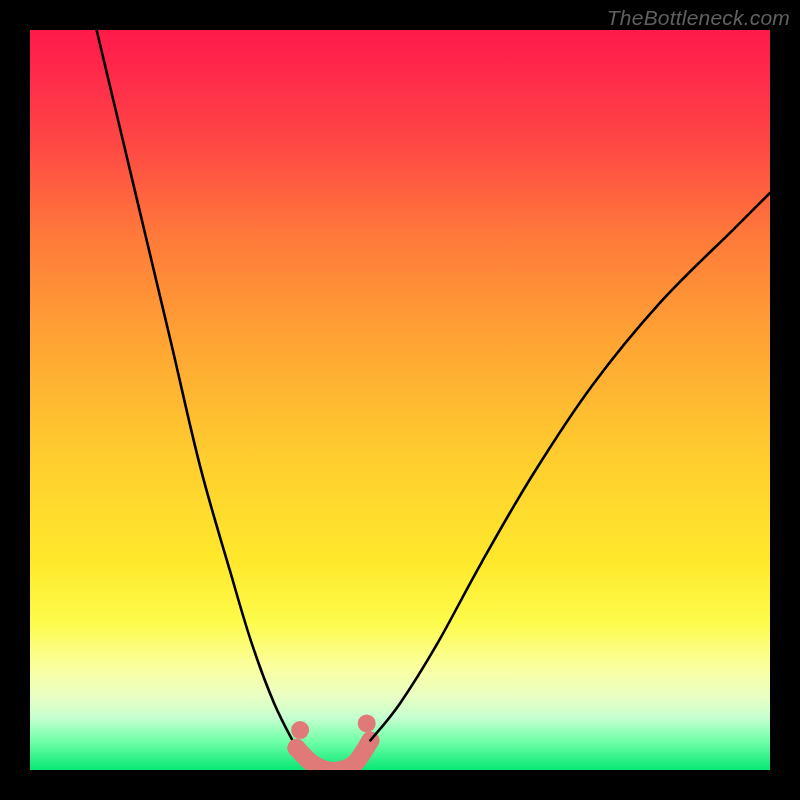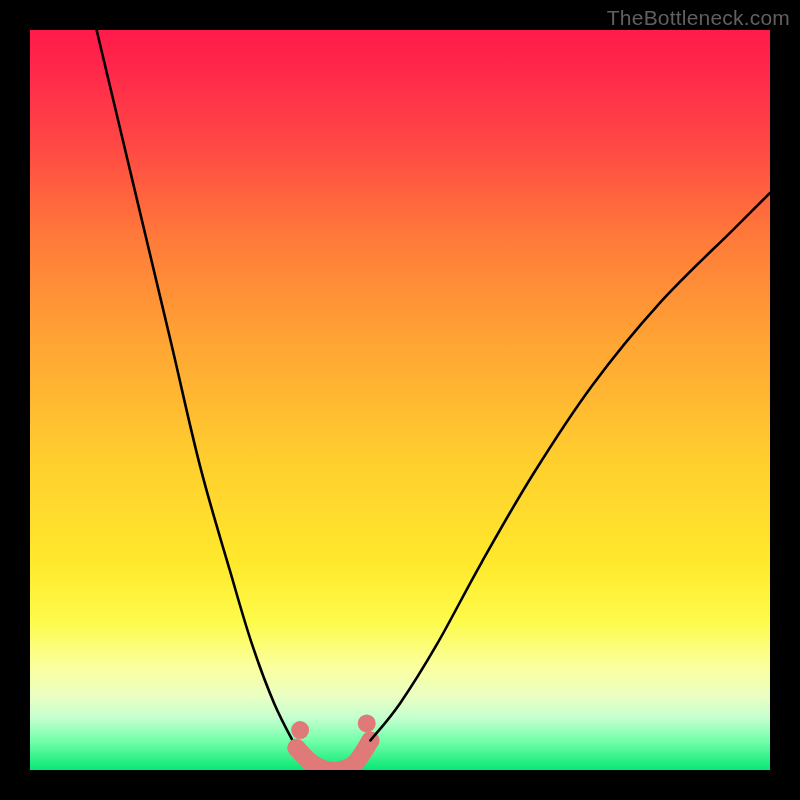--- a/index.html
+++ b/index.html
@@ -58,20 +58,21 @@
   }
   .watermark {
     position: absolute;
     top: 6px;
     right: 10px;
     color: #606060;
     font-size: 21px;
     font-family: Arial, Helvetica, sans-serif;
     letter-spacing: 0.2px;
     user-select: none;
+    font-style: italic;
   }
 </style>
 </head>
 <body>
 
 <div class="frame">
 
   <div class="plot-area">
     <div class="gradient-bg"></div>
 

